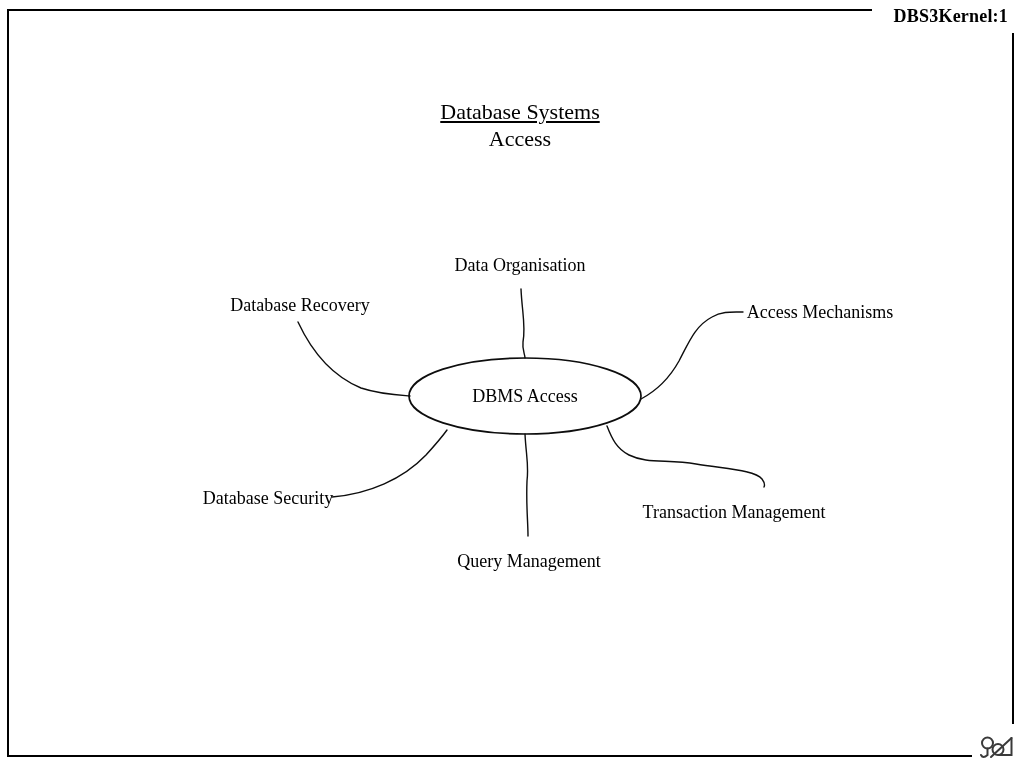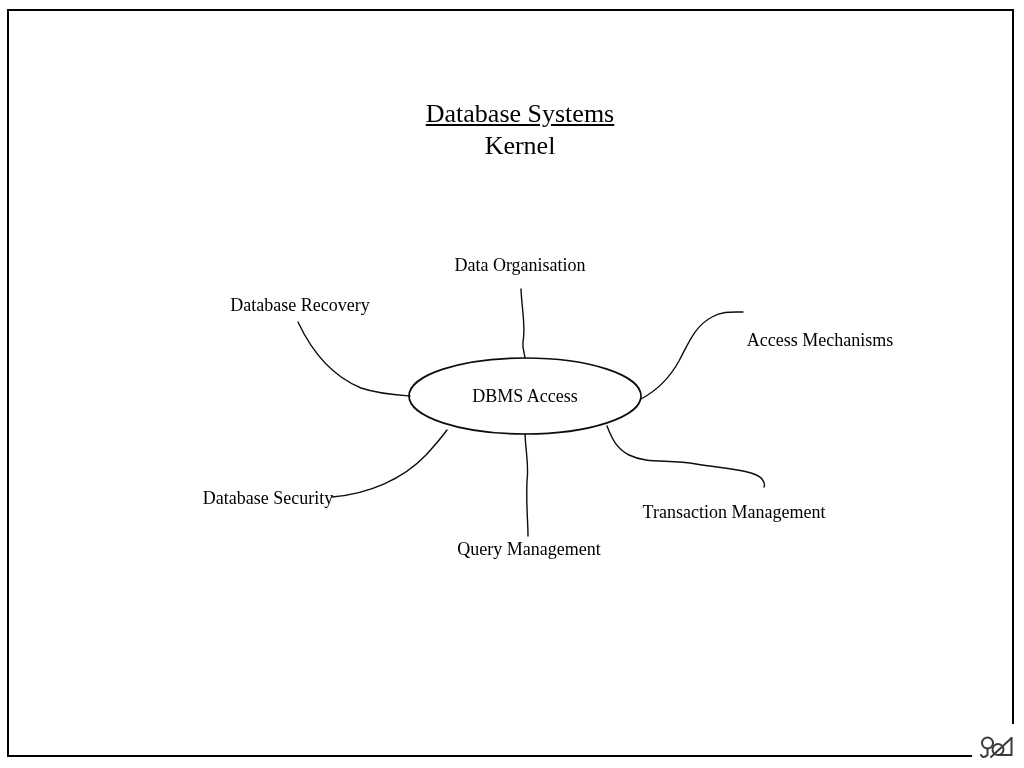--- a/index.html
+++ b/index.html
@@ -32,66 +32,67 @@
     font-weight: bold;
     font-size: 18px;
     letter-spacing: 0.2px;
     white-space: nowrap;
   }
   .title {
     position: absolute;
     left: 520px; top: 98px;
     transform: translateX(-50%);
     text-align: center;
-    font-size: 26px;
+    font-size: 22px;
     line-height: 1.24;
     z-index: 2;
     white-space: nowrap;
   }
   .title .underlined { text-decoration: underline; }
   .canvas {
     position: absolute;
     left: 0; top: 0;
     z-index: 2;
   }
   .node-label {
     position: absolute;
     transform: translateX(-50%);
     font-size: 18px;
     white-space: nowrap;
     z-index: 2;
     text-align: right;
   }
   .lbl-data-organisation    { left: 520px; top: 255px; }
   .lbl-database-recovery    { left: 300px; top: 289px; margin-top: 6px; }
-  .lbl-access-mechanisms    { left: 820px; top: 302px; margin-top: 28px; }
+  .lbl-access-mechanisms    { left: 820px; top: 302px; }
   .lbl-database-security    { left: 268px; top: 488px; }
-  .lbl-query-management     { left: 529px; top: 539px; }
+  .lbl-query-management     { left: 529px; top: 551px; }
   .lbl-transaction-management { left: 734px; top: 502px; }
   .lbl-kernel               { left: 525px; top: 386px; }
   .logo-box {
     position: absolute;
     bottom: 0; right: 0;
     width: 52px; height: 44px;
     background: #ffffff;
     z-index: 3;
   }
   .logo-box svg { position: absolute; left: 6px; top: 6px; }
 </style>
 </head>
 <body>
 
 <div class="slide">
 
   <div class="frame"></div>
 
+  <div class="slide-id">DBS3Kernel:1</div>
 
   <div class="title">
     <div class="underlined">Database Systems</div>
-    <div>Kernel</div>
+    <div>Access</div>
   </div>
 
   <svg class="canvas" width="1024" height="768" viewBox="0 0 1024 768">
     <g fill="none" stroke="#0d0d0d" stroke-width="1.4" stroke-linecap="round">
 
       <path d="M521,289 C522,312 526,326 523,342 C522,350 525,354 525,358"></path>
 
       <path d="M298,322 C312,352 332,376 361,388 C379,394 396,395 410,396"></path>
 
       <path d="M641,399 C656,391 669,379 679,361 C689,342 695,326 712,317 C722,311 732,312 743,312"></path>

